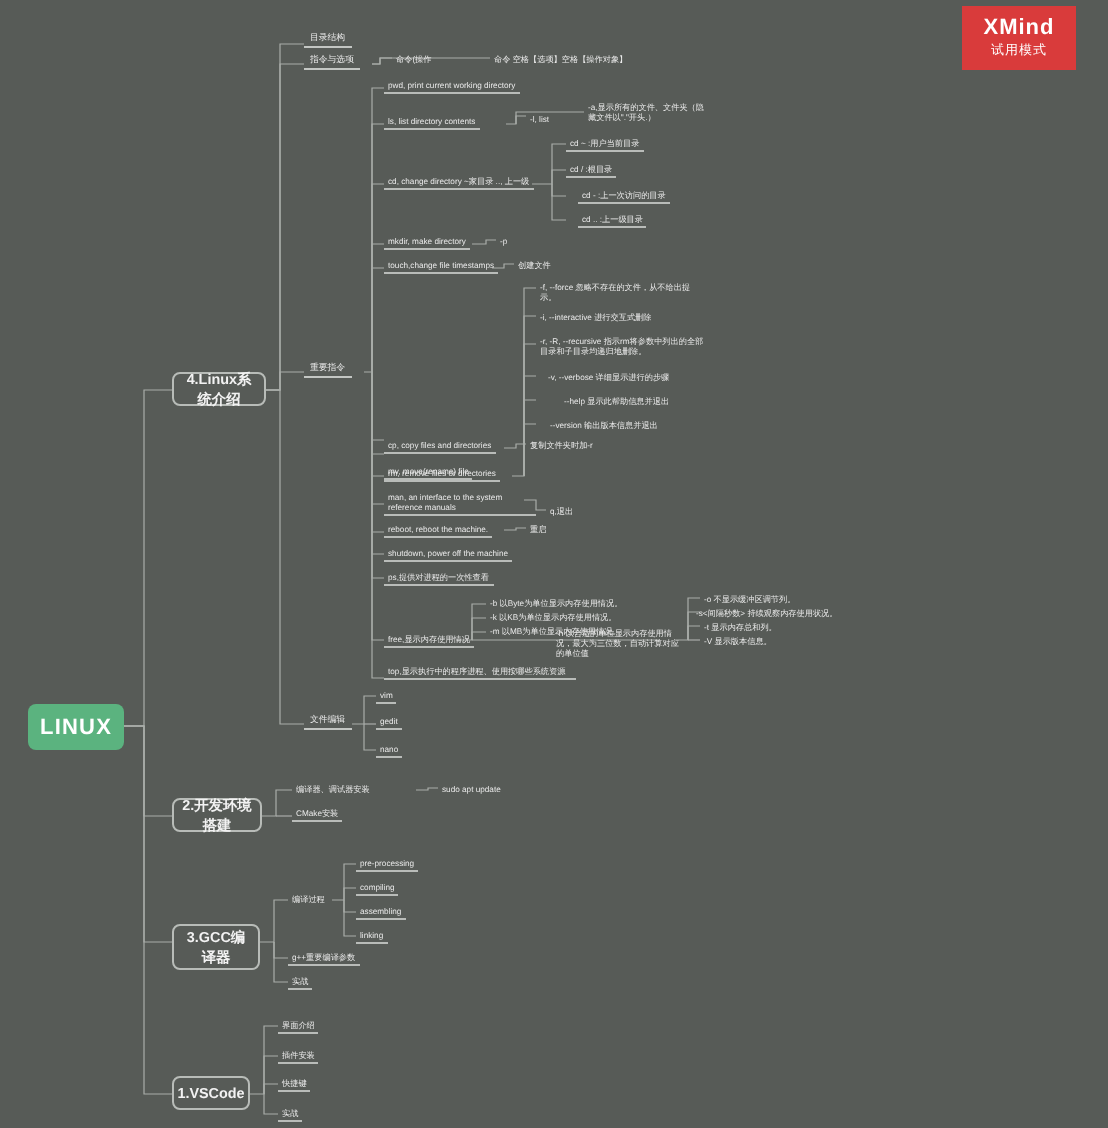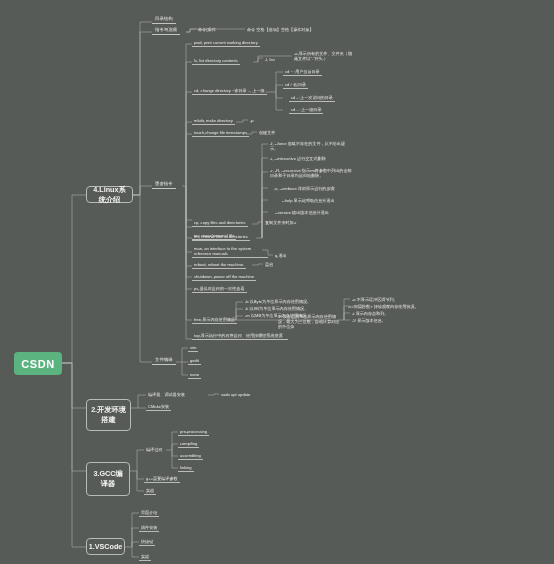--- a/index.html
+++ b/index.html
@@ -169,27 +169,27 @@
     <path d="M172,450 L172,444 L178,444"></path>
     <path d="M172,450 L172,456 L178,456"></path>
     <path d="M172,450 L172,468 L178,468"></path>
 
     <path d="M125,547 L132,547 L132,513 L139,513"></path>
     <path d="M132,547 L132,528 L139,528"></path>
     <path d="M132,547 L132,542 L139,542"></path>
     <path d="M132,547 L132,557 L139,557"></path>
   </svg>
 
-  <div class="root" style="left:14px;top:352px;width:48px;height:23px;">CSDN</div>
+  <div class="root" style="left:14px;top:352px;width:48px;height:23px;">LINUX</div>
 
   <div class="topic" style="left:86px;top:186px;width:47px;height:17px;">4.Linux系统介绍</div>
 
-  <div class="topic" style="left:86px;top:399px;width:45px;height:32px;">2.开发环境搭建</div>
-
-  <div class="topic" style="left:86px;top:462px;width:44px;height:34px;">3.GCC编译器</div>
+  <div class="topic" style="left:86px;top:399px;width:45px;height:17px;">2.开发环境搭建</div>
+
+  <div class="topic" style="left:86px;top:462px;width:44px;height:23px;">3.GCC编译器</div>
 
   <div class="topic" style="left:86px;top:538px;width:39px;height:17px;">1.VSCode</div>
 
   <div class="node branch" style="left:152px;top:15px;">目录结构</div>
 
   <div class="node branch" style="left:152px;top:26px;">指令与选项</div>
 
   <div class="node leaf nb" style="left:196px;top:26px;">命令(操作</div>
 
   <div class="node leaf nb" style="left:245px;top:26px;">命令 空格【选项】空格【操作对象】</div>
@@ -265,15 +265,19 @@
   <div class="node leaf" style="left:178px;top:452px;">assembling</div>
   <div class="node leaf" style="left:178px;top:464px;">linking</div>
   <div class="node leaf" style="left:144px;top:475px;">g++重要编译参数</div>
   <div class="node leaf" style="left:144px;top:487px;">实战</div>
 
   <div class="node leaf" style="left:139px;top:509px;">界面介绍</div>
   <div class="node leaf" style="left:139px;top:524px;">插件安装</div>
   <div class="node leaf" style="left:139px;top:538px;">快捷键</div>
   <div class="node leaf" style="left:139px;top:553px;">实战</div>
 
+  <div class="xmind" style="left:481px;top:3px;width:57px;height:32px;">
+    <div class="xm-title">XMind</div>
+    <div class="xm-sub">试用模式</div>
+  </div>
 
 
 </div>
 
 </body></html>

